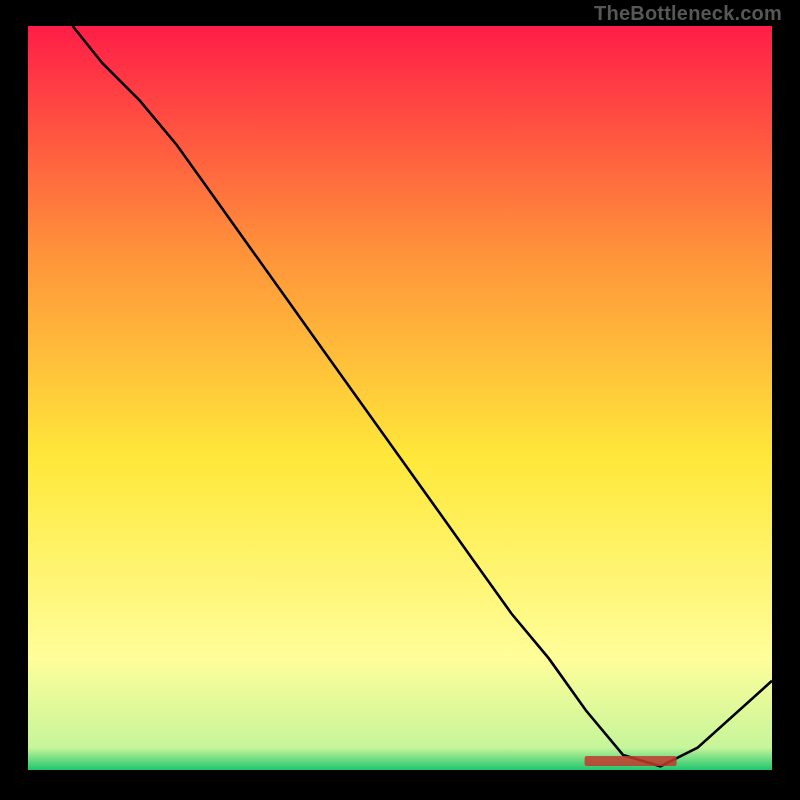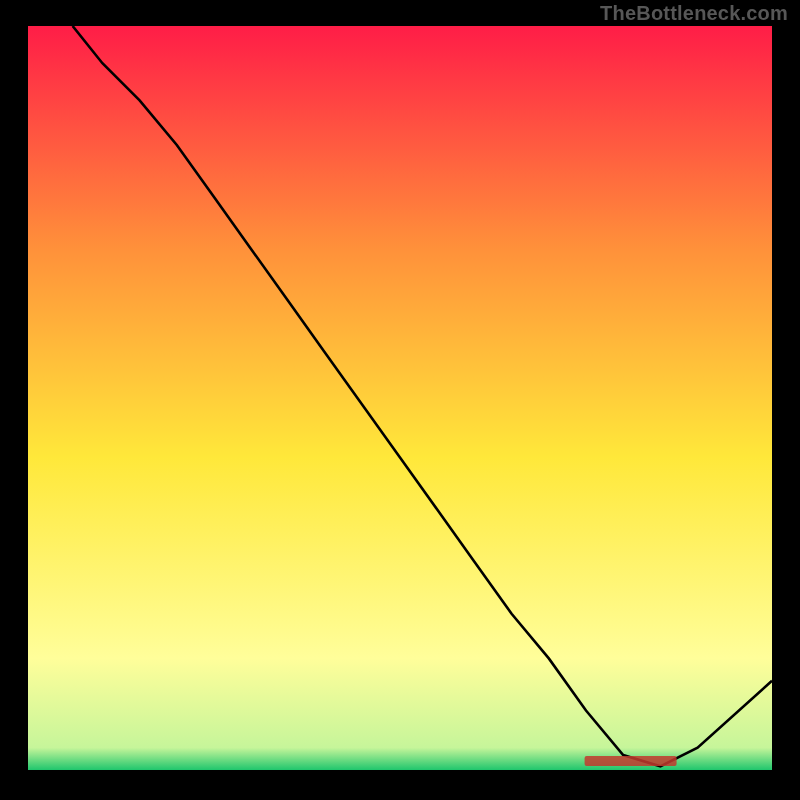--- a/index.html
+++ b/index.html
@@ -13,21 +13,21 @@
   }
   .frame {
     position: relative;
     width: 800px;
     height: 800px;
     background: #000;
   }
   .watermark {
     position: absolute;
     top: 2px;
-    right: 12px;
+    right: 18px;
     color: #575757;
     font-size: 20px;
     font-weight: 600;
     letter-spacing: 0.2px;
     z-index: 10;
   }
   .plot-area {
     position: absolute;
     left: 28px;
     top: 26px;

